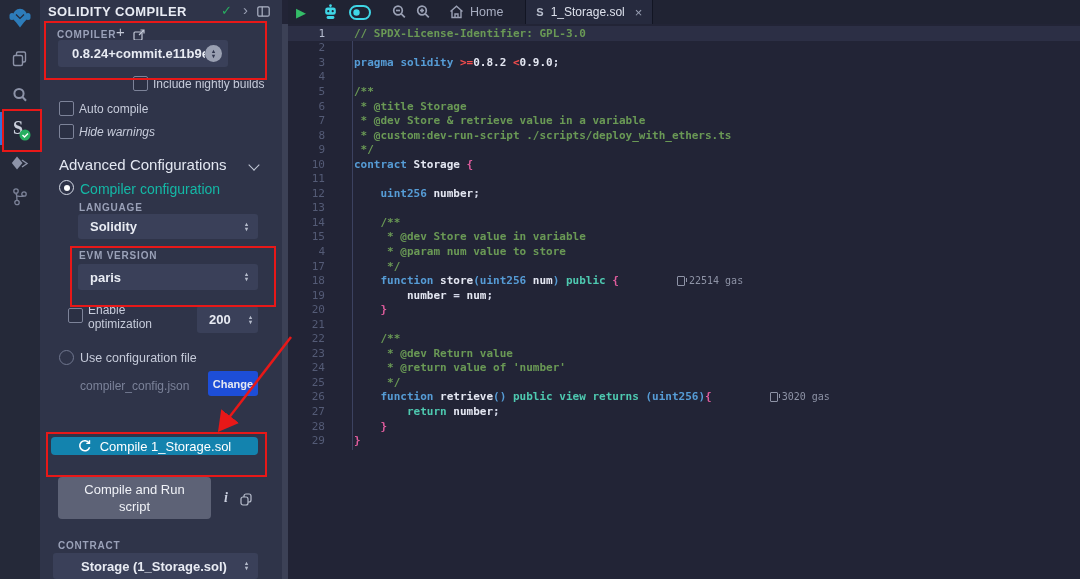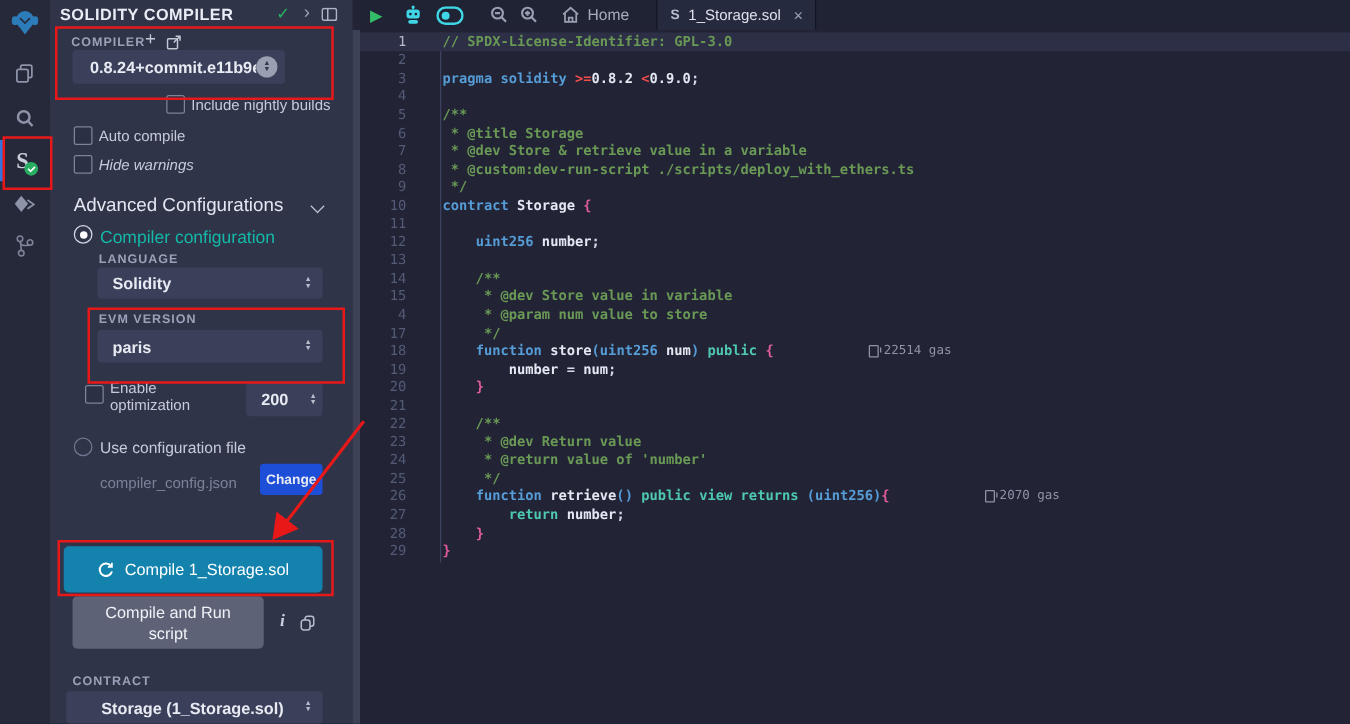--- a/index.html
+++ b/index.html
@@ -54,21 +54,21 @@
 
   #editor{position:absolute;left:0;top:24px;width:100%;height:555px;background:#222436;padding-top:2px;}
   #vline{position:absolute;left:64px;top:2px;width:1px;height:424px;background:#3c4260;}
   .cl{display:flex;height:14.55px;line-height:14.55px;align-items:center;position:relative;}
   .cl.active{background:#2c2f45;}
   .ln{flex:none;width:37px;text-align:right;font:11px "DejaVu Sans Mono",monospace;color:#545b76;}
   .cl.active .ln{color:#b6bccf;}
   .ct{white-space:pre;margin-left:24px;padding-left:5px;font:bold 11px "DejaVu Sans Mono",monospace;}
   .tk-cm{color:#6a9955}.tk-kw{color:#569cd6}.tk-fn{color:#e4e7f2}.tk-gr{color:#4ec9b0}
   .tk-pk{color:#df5c9d}.tk-op{color:#f14c4c}.tk-pl{color:#d4d8e8}.tk-nm{color:#e4e7f2}
-  .gas{display:inline-flex;align-items:center;gap:4px;margin-left:32px;font:10px "DejaVu Sans Mono",monospace;color:#8e93a6;padding-left:44px;}
+  .gas{display:inline-flex;align-items:center;gap:4px;margin-left:14px;font:10px "DejaVu Sans Mono",monospace;color:#8e93a6;padding-left:44px;}
   .gas-ic{width:6px;height:8px;border:1px solid #8e93a6;border-radius:1px;position:relative;}
   .gas-ic::after{content:"";position:absolute;right:-3px;top:1px;width:2px;height:4px;border-right:1px solid #8e93a6;}
 
   
   .anno{position:absolute;border:2.5px solid #e81818;pointer-events:none;z-index:50;}
   #arrow-svg{position:absolute;left:0;top:0;width:1080px;height:579px;pointer-events:none;z-index:51;}
   #active-bar{left:0;top:112px;width:4px;height:33px;background:#3273dc;}
 </style>
 </head>
 <body>
@@ -184,21 +184,21 @@
         <span>▴</span>
         <span>▾</span>
       </span>
   </div>
 
   <div class="radio" style="left:19px;top:350px;"></div>
   <div class="cb-label" style="left:40px;top:351px;font-size:12.5px;">Use configuration file</div>
   <div class="muted" style="left:40px;top:379px;">compiler_config.json</div>
   <div class="btn-change" style="left:168px;top:371px;width:50px;height:25px;">Change</div>
 
-  <div class="btn-primary" style="left:11px;top:437px;width:207px;height:37px;">
+  <div class="btn-primary" style="left:11px;top:437px;width:207px;height:18px;">
     <svg width="14" height="14" viewBox="0 0 14 14" fill="none" stroke="#ffffff" stroke-width="1.6">
       <path d="M11.6 8.2 A5 5 0 1 1 11 4"></path>
       <path d="M11.5 1.2 L11.5 4.4 L8.3 4.4" stroke-width="1.4"></path>
     </svg>
     <span>Compile 1_Storage.sol</span>
   </div>
   <div class="btn-secondary" style="left:18px;top:477px;width:153px;height:42px;">Compile and Run script</div>
   <span class="info-i" style="left:184px;top:490px;">i</span>
   <span class="abs" style="left:200px;top:492px;">
     <svg width="12" height="13" viewBox="0 0 12 13" fill="none" stroke="#b9bfce" stroke-width="1.2">
@@ -372,21 +372,21 @@
         </div>
         <div class="cl">
           <span class="ln">25</span>
           <span class="ct"><span class="tk-cm">     */</span></span>
         </div>
         <div class="cl">
           <span class="ln">26</span>
           <span class="ct"><span class="tk-pl">    </span><span class="tk-kw">function</span><span class="tk-pl"> </span><span class="tk-fn">retrieve</span><span class="tk-kw">()</span><span class="tk-pl"> </span><span class="tk-gr">public</span><span class="tk-pl"> </span><span class="tk-gr">view</span><span class="tk-pl"> </span><span class="tk-gr">returns</span><span class="tk-pl"> </span><span class="tk-kw">(</span><span class="tk-kw">uint256</span><span class="tk-kw">)</span><span class="tk-pk">{</span></span>
           <span class="gas">
             <span class="gas-ic"></span>
-            <span>2070 gas</span>
+            <span>3020 gas</span>
           </span>
         </div>
         <div class="cl">
           <span class="ln">27</span>
           <span class="ct"><span class="tk-pl">        </span><span class="tk-gr">return</span><span class="tk-pl"> </span><span class="tk-fn">number</span><span class="tk-pl">;</span></span>
         </div>
         <div class="cl">
           <span class="ln">28</span>
           <span class="ct"><span class="tk-pl">    </span><span class="tk-pk">}</span></span>
         </div>

